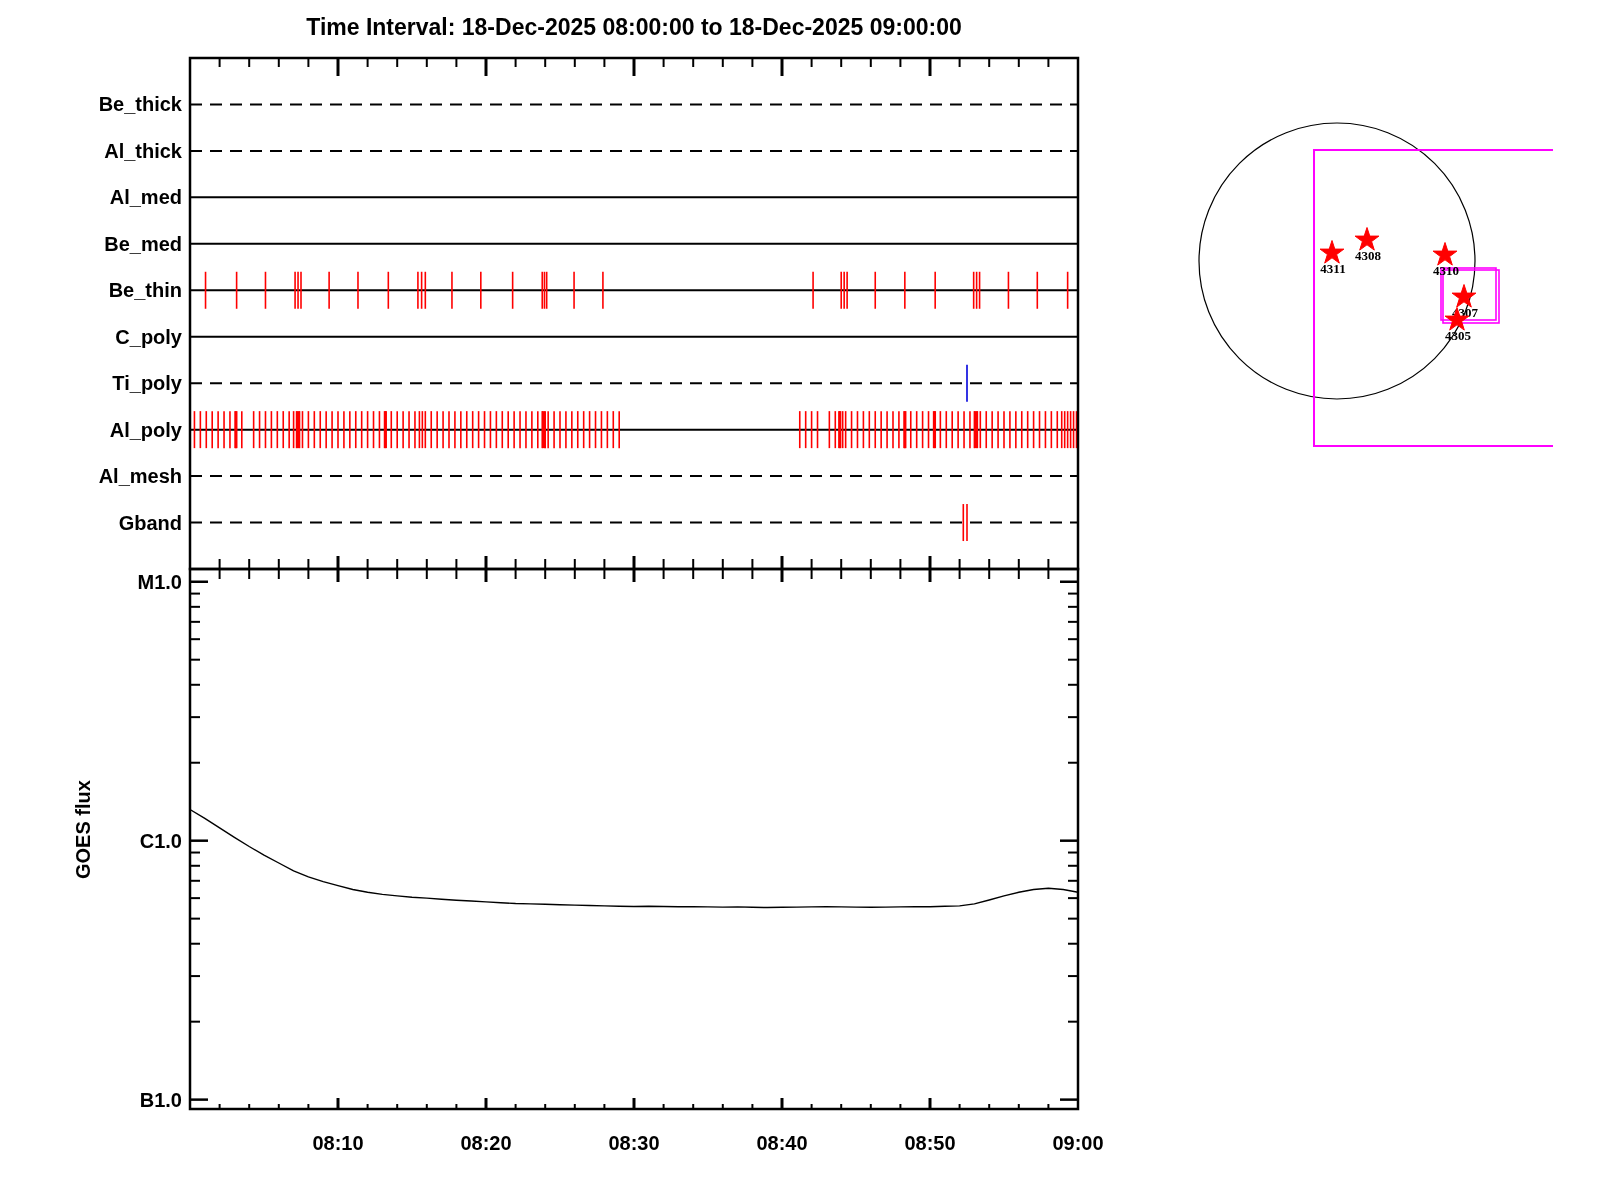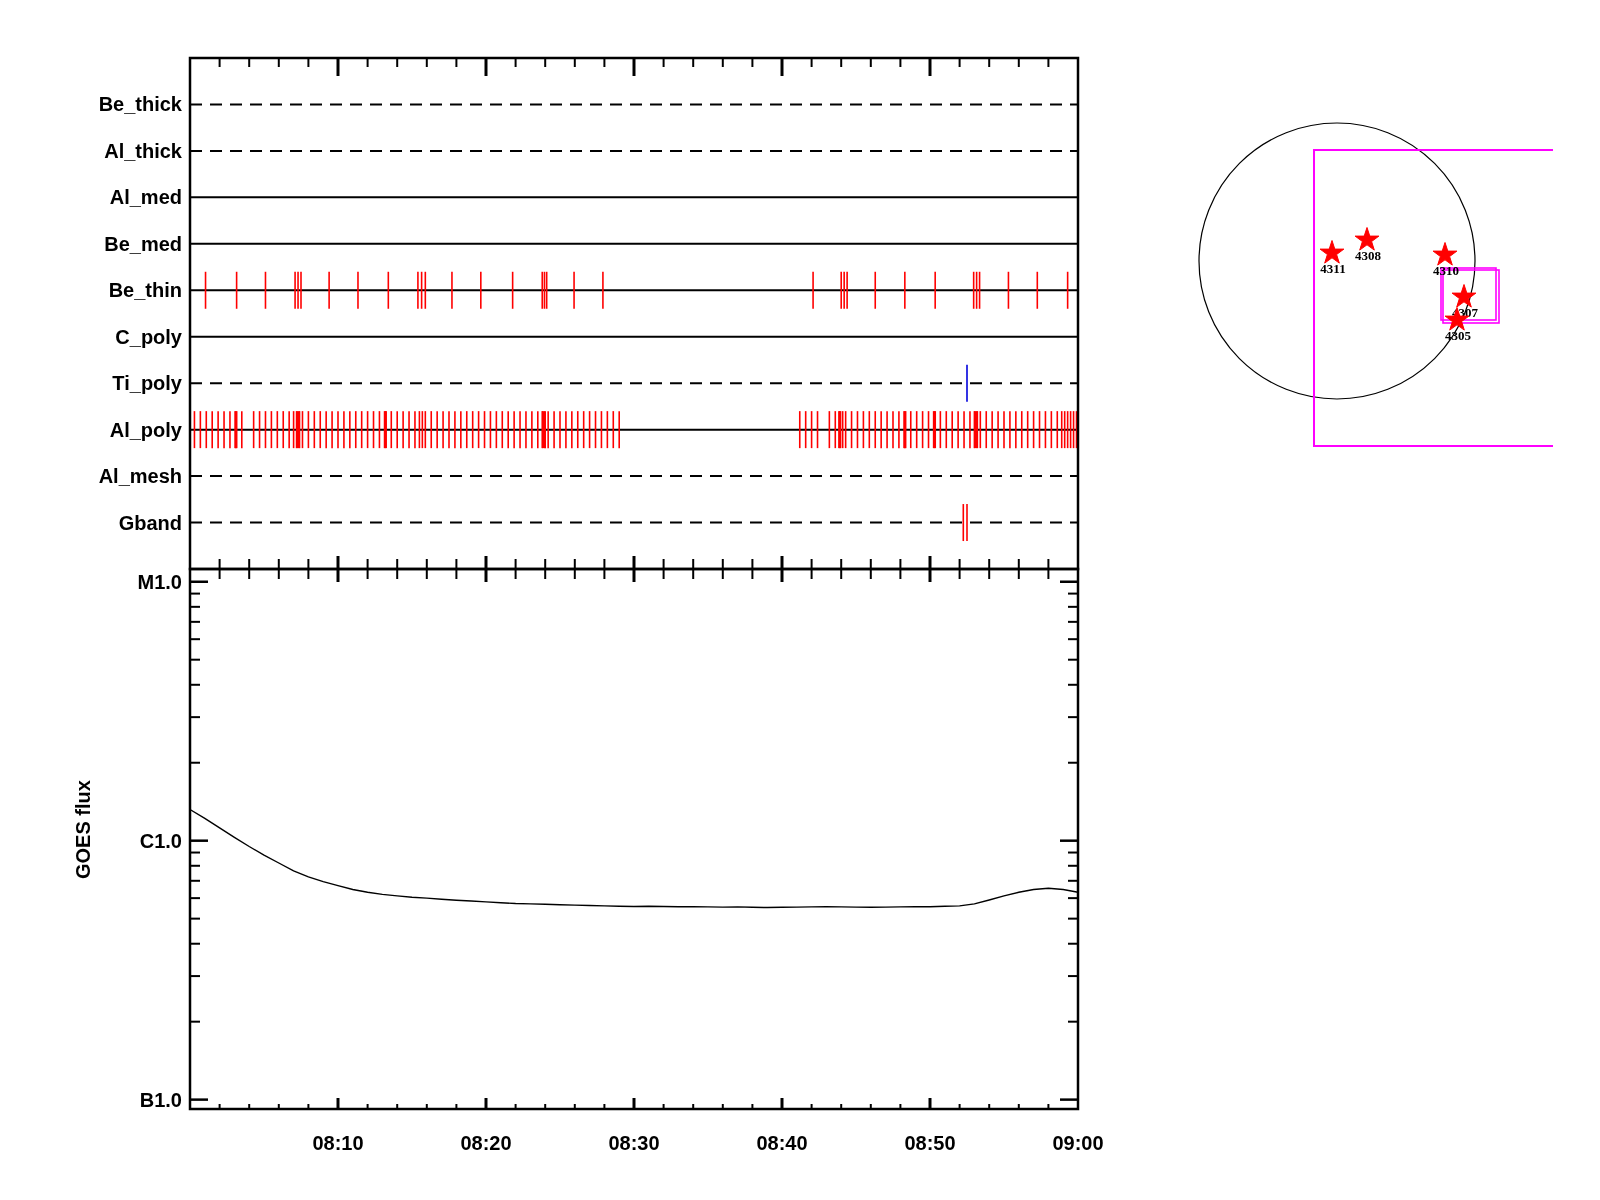--- a/index.html
+++ b/index.html
@@ -27,20 +27,21 @@
     white-space:nowrap;
   }
   svg{position:absolute;left:0;top:0;}
   text{font-family:"Liberation Sans", sans-serif;}
   .ar-label{font-family:"Liberation Serif", serif;}
 </style>
 </head>
 <body>
 
 <div class="canvas">
+  <div class="title">Time Interval: 18-Dec-2025 08:00:00 to 18-Dec-2025 09:00:00</div>
   <div class="goes-ylabel">GOES flux</div>
   <svg id="chart-svg" width="1600" height="1200">
       <line x1="190" y1="104.45454545454545" x2="1078" y2="104.45454545454545" stroke="#000000" stroke-width="2" stroke-dasharray="12 8"></line>
       <text x="182" y="111.45454545454545" font-size="20" text-anchor="end" font-weight="bold" fill="#000">Be_thick</text>
       <line x1="190" y1="150.9090909090909" x2="1078" y2="150.9090909090909" stroke="#000000" stroke-width="2" stroke-dasharray="12 8"></line>
       <text x="182" y="157.9090909090909" font-size="20" text-anchor="end" font-weight="bold" fill="#000">Al_thick</text>
       <line x1="190" y1="197.36363636363637" x2="1078" y2="197.36363636363637" stroke="#000000" stroke-width="2"></line>
       <text x="182" y="204.36363636363637" font-size="20" text-anchor="end" font-weight="bold" fill="#000">Al_med</text>
       <line x1="190" y1="243.8181818181818" x2="1078" y2="243.8181818181818" stroke="#000000" stroke-width="2"></line>
       <text x="182" y="250.8181818181818" font-size="20" text-anchor="end" font-weight="bold" fill="#000">Be_med</text>

